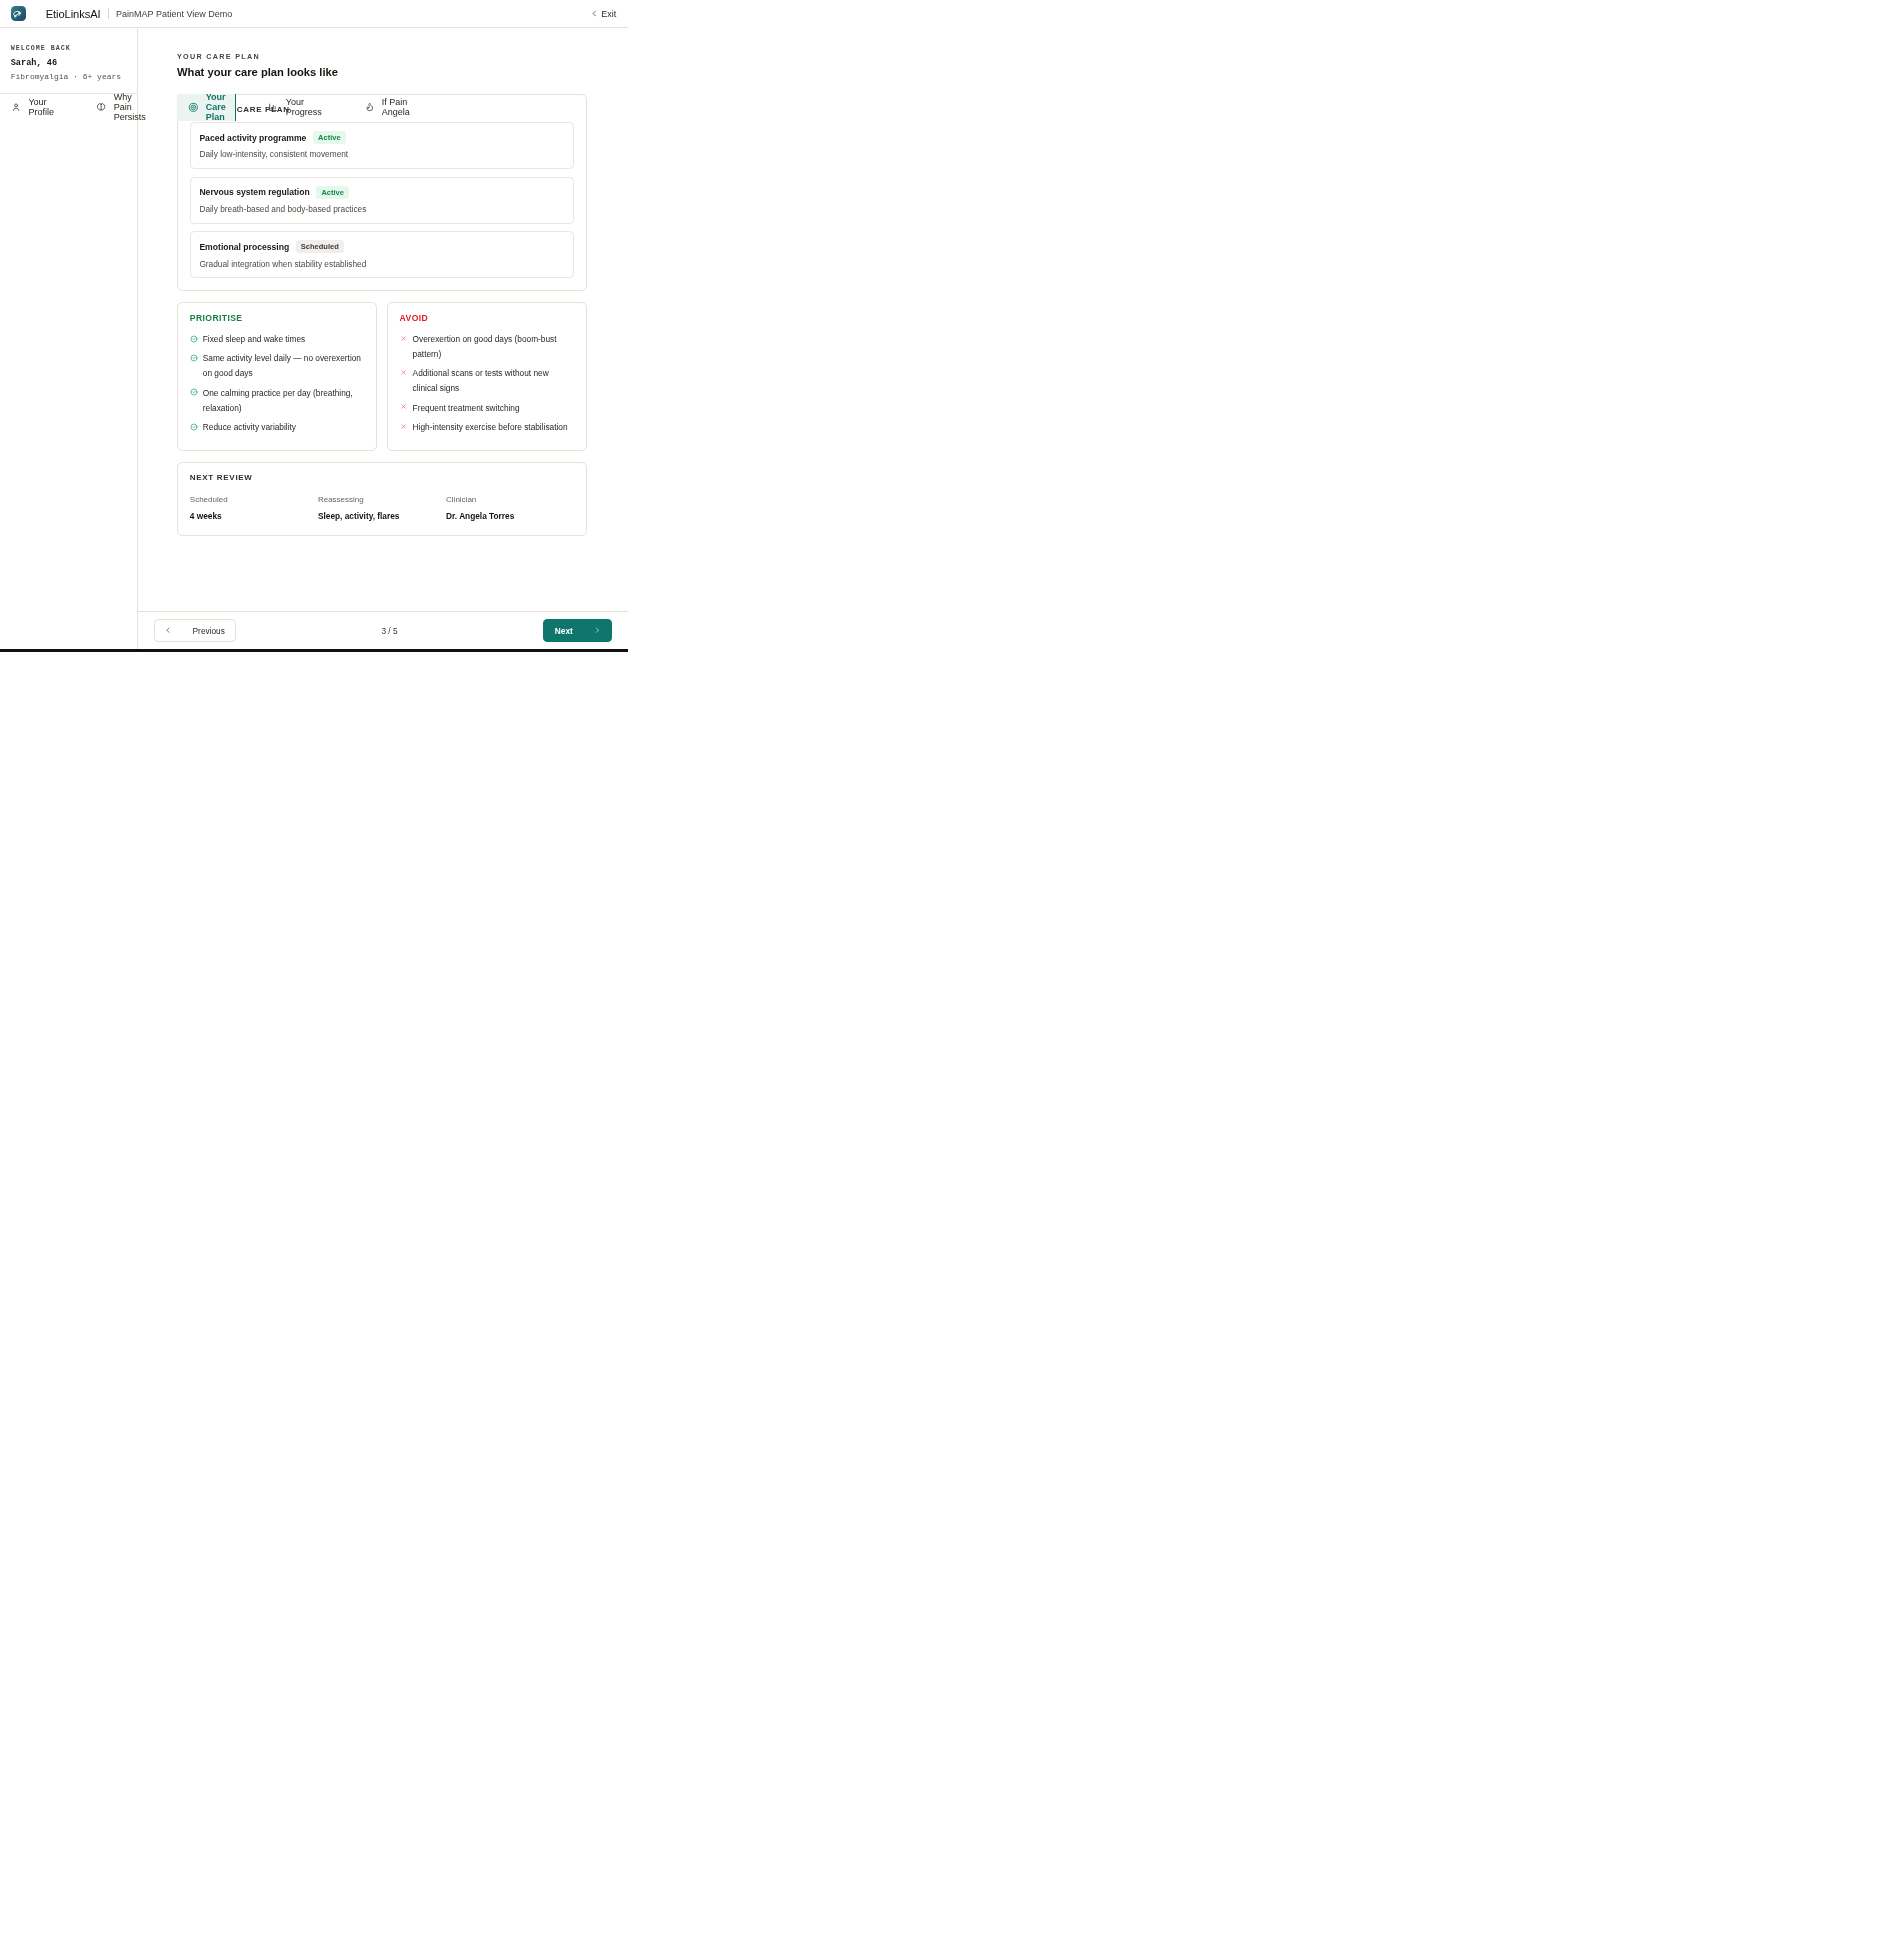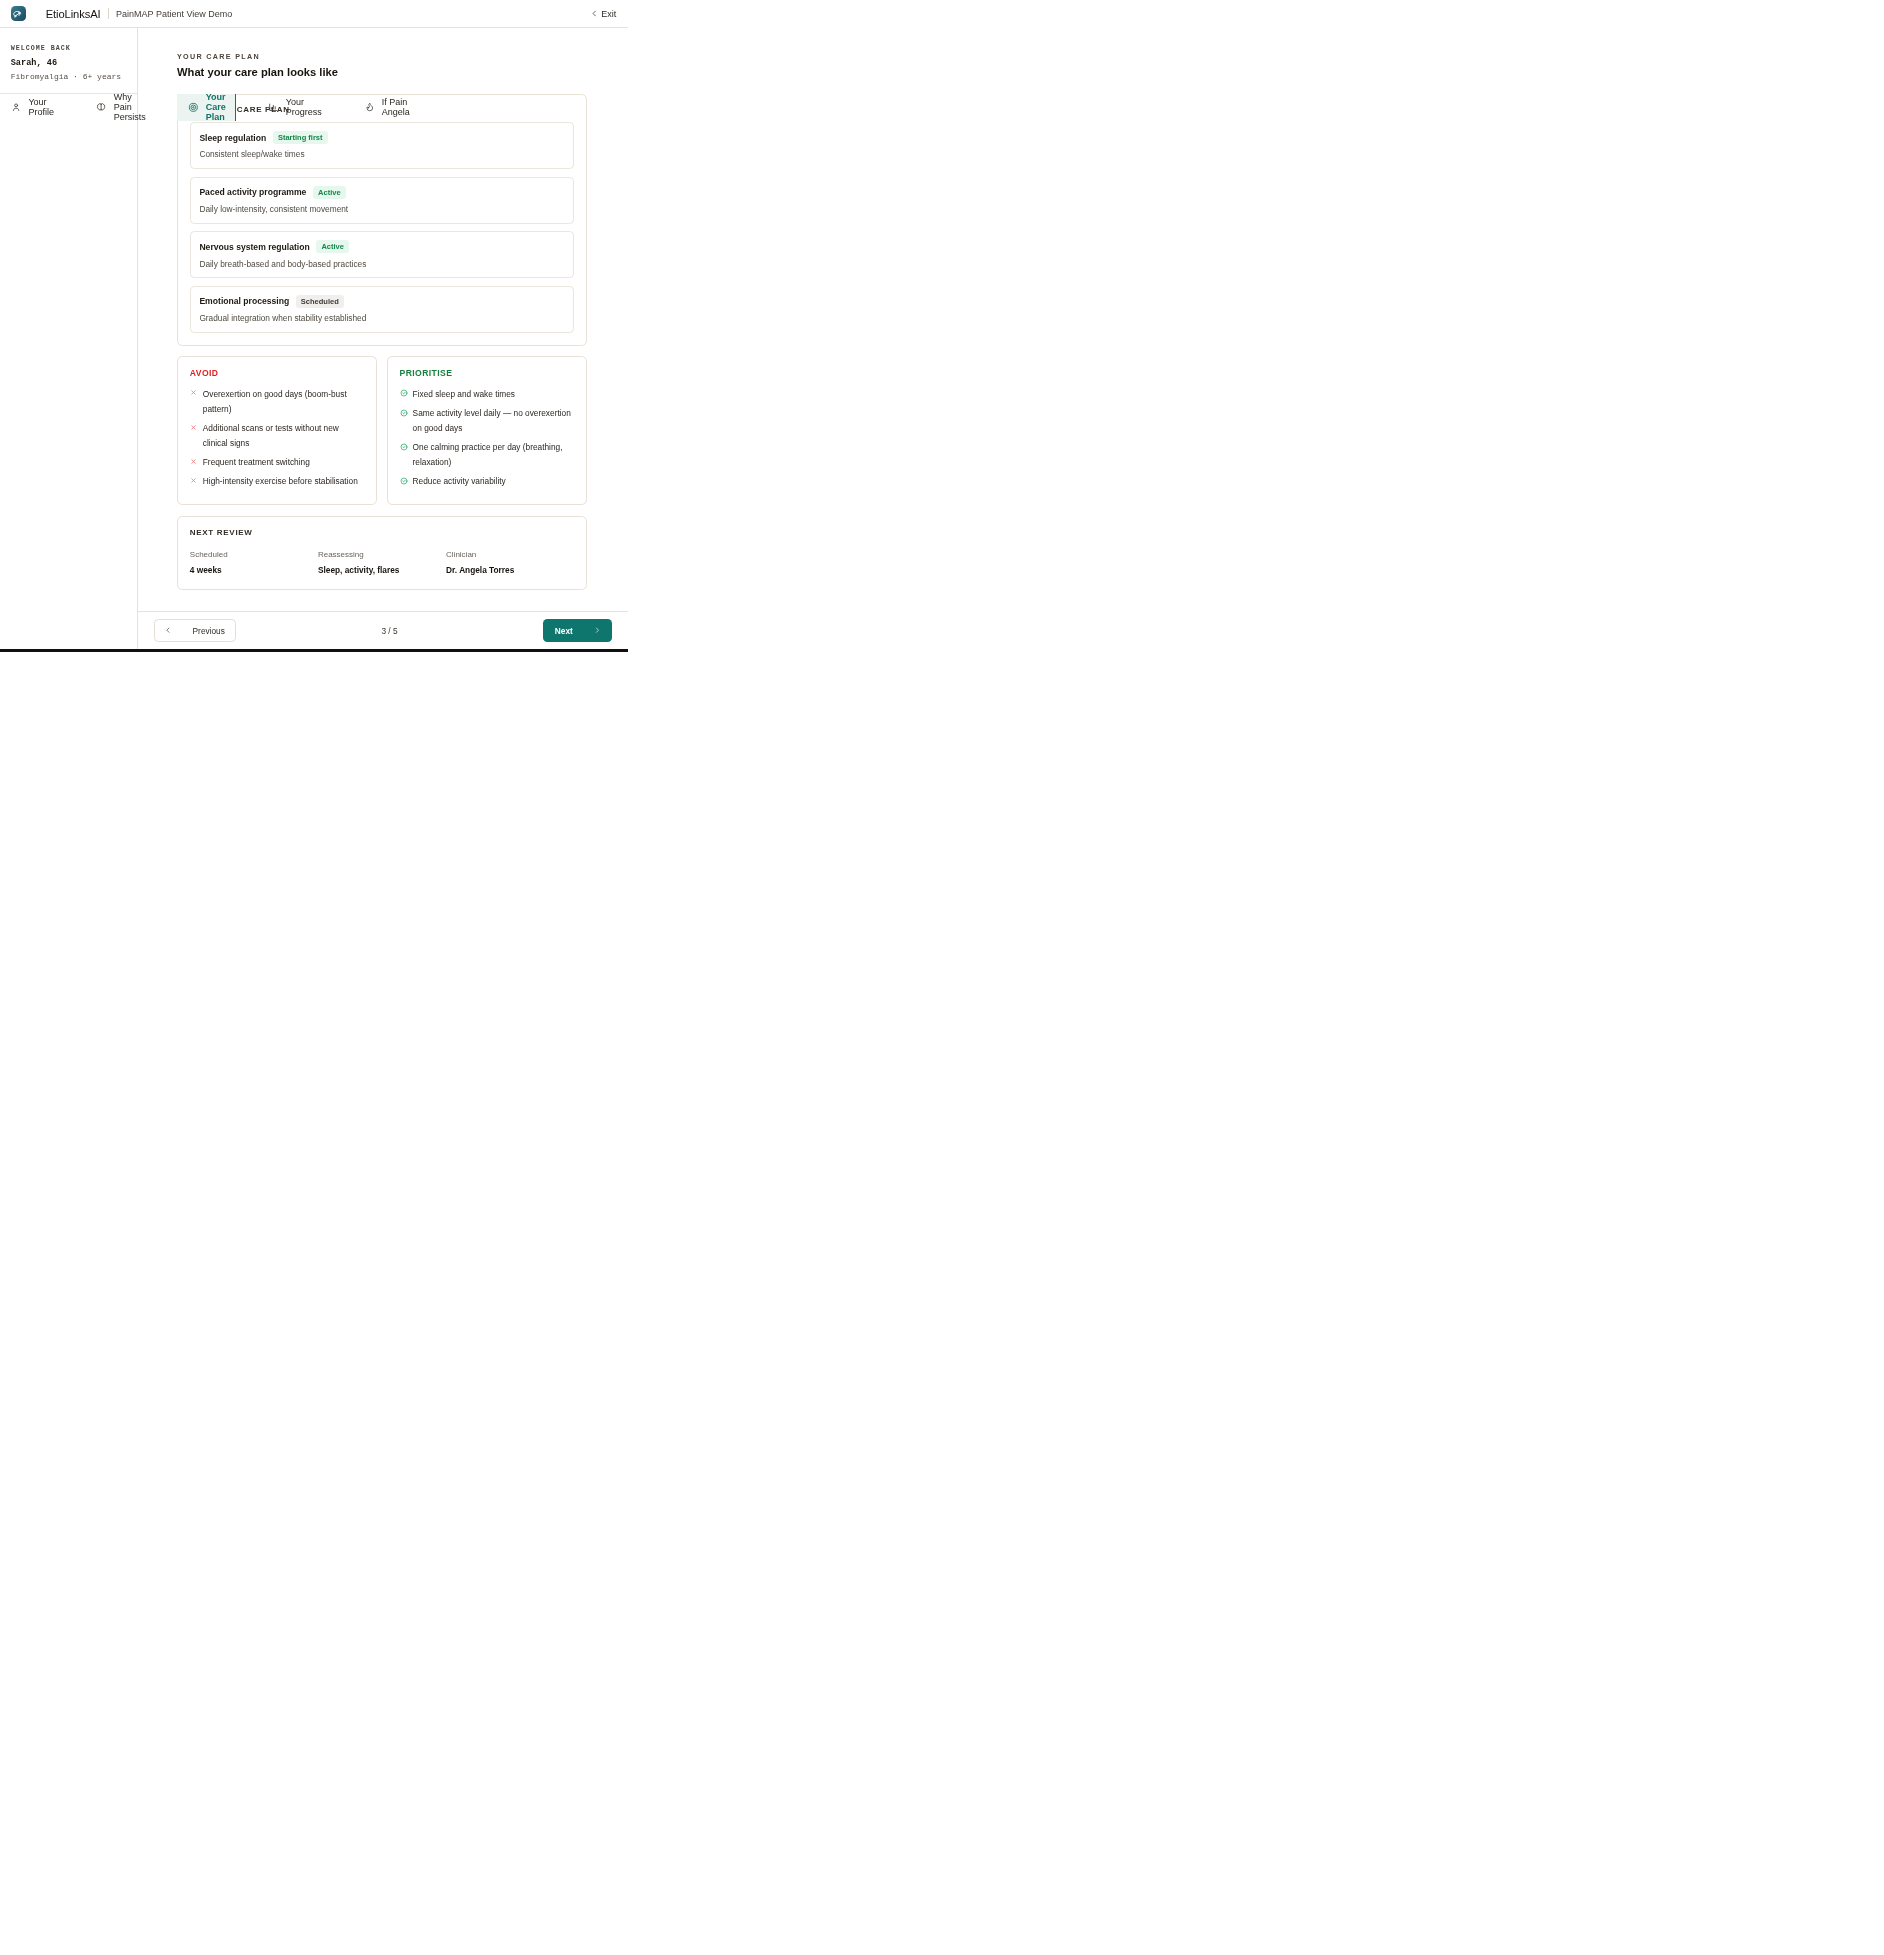--- a/index.html
+++ b/index.html
@@ -223,27 +223,20 @@
 
     <div class="main">
       <div class="main-content">
 
         <div class="eyebrow">YOUR CARE PLAN</div>
         <h1 class="page-title">What your care plan looks like</h1>
 
         <section class="card careplan-card">
           <div class="section-title">CURRENT CARE PLAN</div>
 
-          <div class="plan-item">
-            <div class="plan-item-head">
-              <span class="plan-item-name">Sleep regulation</span>
-              <span class="badge green">Starting first</span>
-            </div>
-            <div class="plan-item-desc">Consistent sleep/wake times</div>
-          </div>
 
           <div class="plan-item">
             <div class="plan-item-head">
               <span class="plan-item-name">Paced activity programme</span>
               <span class="badge green">Active</span>
             </div>
             <div class="plan-item-desc">Daily low-intensity, consistent movement</div>
           </div>
 
           <div class="plan-item">
@@ -258,58 +251,20 @@
             <div class="plan-item-head">
               <span class="plan-item-name">Emotional processing</span>
               <span class="badge gray">Scheduled</span>
             </div>
             <div class="plan-item-desc">Gradual integration when stability established</div>
           </div>
         </section>
 
         <div class="two-col">
           <section class="card">
-            <div class="list-title red">AVOID</div>
-            <ul class="advice-list">
-              <li>
-                <span class="li-icon">
-                  <svg width="7" height="7" viewBox="0 0 24 24" fill="none" stroke="#ea6a6a" stroke-width="2.4" stroke-linecap="round">
-                      <path d="M6 6l12 12M18 6L6 18"></path>
-                    </svg>
-                </span>
-                <span>Overexertion on good days (boom-bust pattern)</span>
-              </li>
-              <li>
-                <span class="li-icon">
-                  <svg width="7" height="7" viewBox="0 0 24 24" fill="none" stroke="#ea6a6a" stroke-width="2.4" stroke-linecap="round">
-                      <path d="M6 6l12 12M18 6L6 18"></path>
-                    </svg>
-                </span>
-                <span>Additional scans or tests without new clinical signs</span>
-              </li>
-              <li>
-                <span class="li-icon">
-                  <svg width="7" height="7" viewBox="0 0 24 24" fill="none" stroke="#ea6a6a" stroke-width="2.4" stroke-linecap="round">
-                      <path d="M6 6l12 12M18 6L6 18"></path>
-                    </svg>
-                </span>
-                <span>Frequent treatment switching</span>
-              </li>
-              <li>
-                <span class="li-icon">
-                  <svg width="7" height="7" viewBox="0 0 24 24" fill="none" stroke="#ea6a6a" stroke-width="2.4" stroke-linecap="round">
-                      <path d="M6 6l12 12M18 6L6 18"></path>
-                    </svg>
-                </span>
-                <span>High-intensity exercise before stabilisation</span>
-              </li>
-            </ul>
-          </section>
-
-          <section class="card">
             <div class="list-title green">PRIORITISE</div>
             <ul class="advice-list">
               <li>
                 <span class="li-icon">
                   <svg width="8" height="8" viewBox="0 0 24 24" fill="none" stroke="#18a05a" stroke-width="2" stroke-linecap="round" stroke-linejoin="round">
                       <circle cx="12" cy="12" r="9"></circle>
                       <polyline points="8.5 12.2 11 14.6 15.5 9.5"></polyline>
                     </svg>
                 </span>
                 <span>Fixed sleep and wake times</span>
@@ -333,20 +288,58 @@
                 <span>One calming practice per day (breathing, relaxation)</span>
               </li>
               <li>
                 <span class="li-icon">
                   <svg width="8" height="8" viewBox="0 0 24 24" fill="none" stroke="#18a05a" stroke-width="2" stroke-linecap="round" stroke-linejoin="round">
                       <circle cx="12" cy="12" r="9"></circle>
                       <polyline points="8.5 12.2 11 14.6 15.5 9.5"></polyline>
                     </svg>
                 </span>
                 <span>Reduce activity variability</span>
+              </li>
+            </ul>
+          </section>
+
+          <section class="card">
+            <div class="list-title red">AVOID</div>
+            <ul class="advice-list">
+              <li>
+                <span class="li-icon">
+                  <svg width="7" height="7" viewBox="0 0 24 24" fill="none" stroke="#ea6a6a" stroke-width="2.4" stroke-linecap="round">
+                      <path d="M6 6l12 12M18 6L6 18"></path>
+                    </svg>
+                </span>
+                <span>Overexertion on good days (boom-bust pattern)</span>
+              </li>
+              <li>
+                <span class="li-icon">
+                  <svg width="7" height="7" viewBox="0 0 24 24" fill="none" stroke="#ea6a6a" stroke-width="2.4" stroke-linecap="round">
+                      <path d="M6 6l12 12M18 6L6 18"></path>
+                    </svg>
+                </span>
+                <span>Additional scans or tests without new clinical signs</span>
+              </li>
+              <li>
+                <span class="li-icon">
+                  <svg width="7" height="7" viewBox="0 0 24 24" fill="none" stroke="#ea6a6a" stroke-width="2.4" stroke-linecap="round">
+                      <path d="M6 6l12 12M18 6L6 18"></path>
+                    </svg>
+                </span>
+                <span>Frequent treatment switching</span>
+              </li>
+              <li>
+                <span class="li-icon">
+                  <svg width="7" height="7" viewBox="0 0 24 24" fill="none" stroke="#ea6a6a" stroke-width="2.4" stroke-linecap="round">
+                      <path d="M6 6l12 12M18 6L6 18"></path>
+                    </svg>
+                </span>
+                <span>High-intensity exercise before stabilisation</span>
               </li>
             </ul>
           </section>
         </div>
 
         <section class="card next-review">
           <div class="section-title">NEXT REVIEW</div>
           <div class="nr-grid">
             <div>
               <div class="nr-label">Scheduled</div>

